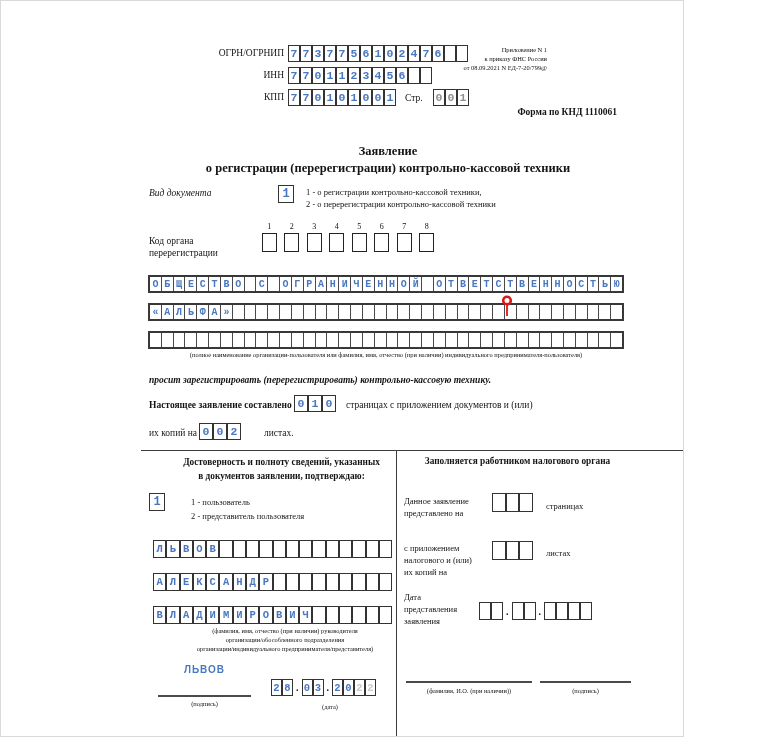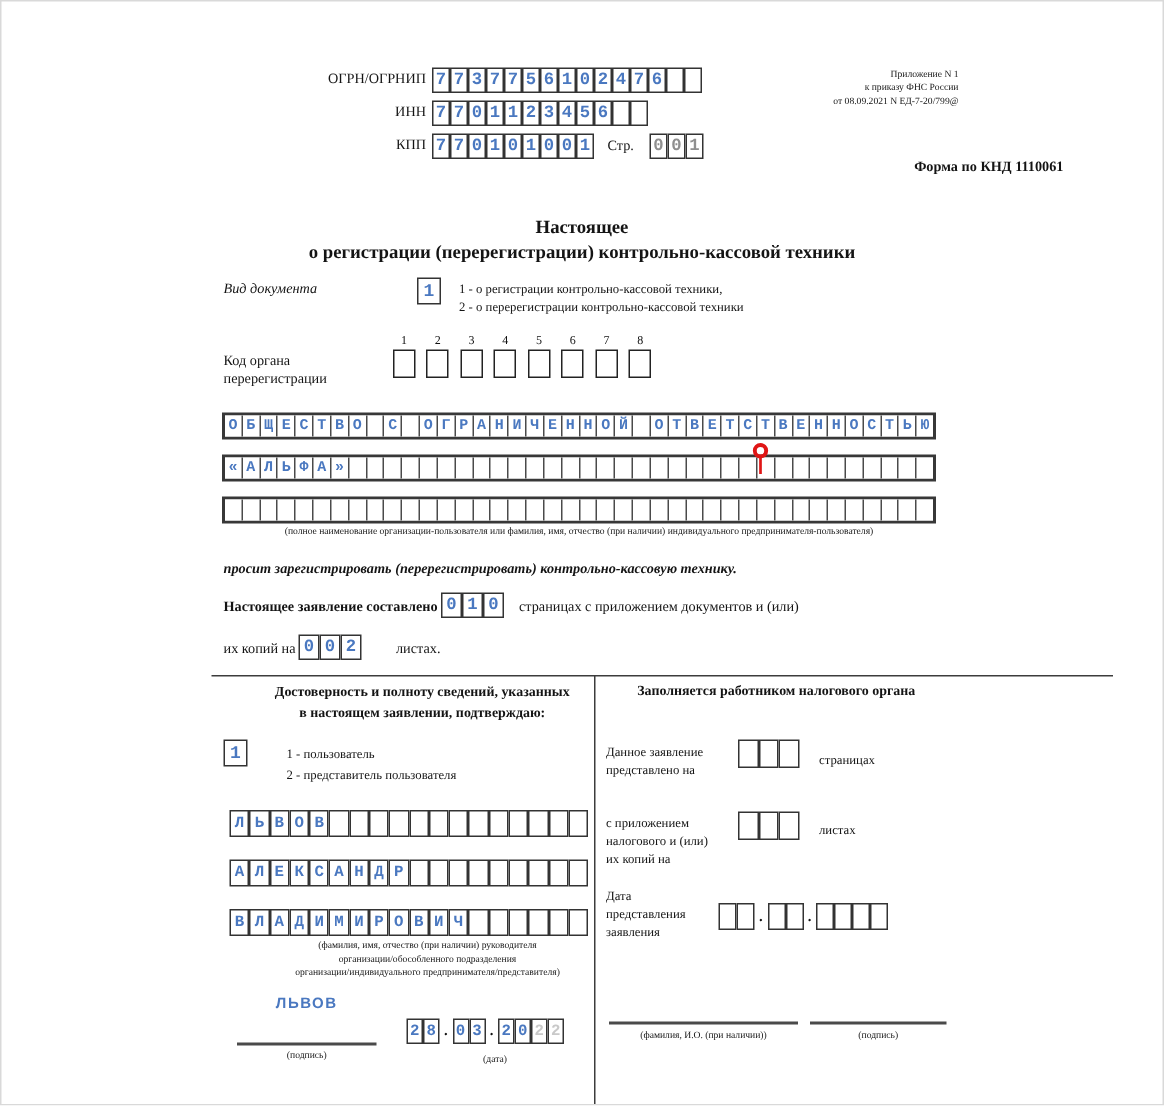--- a/index.html
+++ b/index.html
@@ -1,16 +1,16 @@
 <!DOCTYPE html>
 <html style="--accent-blue: #4a78c0; --muted-gray: #8f8f8f; --faint-gray: #c9c9c9; --pin-red: #e01616;"><head>
 <meta charset="utf-8">
 <style>
   html,body{margin:0;padding:0;background:#ffffff;}
-  .page{position:relative;width:776px;height:737px;background:#fff;border:1px solid #d9d9d9;
+  .page{position:relative;width:684px;height:737px;background:#fff;border:1px solid #d9d9d9;
         box-sizing:border-box;font-family:"Liberation Serif","DejaVu Serif",serif;color:#141414;overflow:hidden;}
   .abs{position:absolute;}
   .r{text-align:right;} .c{text-align:center;} .b{font-weight:bold;}
   .tiny{font-size:6.4px;line-height:9px;}
   .small{font-size:8.5px;}
   .lbl{font-size:9.5px;}
   .cells{display:flex;}
   .cell{box-sizing:border-box;border:1px solid #333;background:#fff;display:flex;align-items:center;justify-content:center;
         font-family:"Liberation Mono","DejaVu Sans Mono",monospace;font-weight:bold;color:var(--accent-blue,#4a78c0);}
   .sz-hdr .cell{width:12px;height:17px;font-size:11.5px;}
@@ -98,21 +98,21 @@
   <div class="abs lbl" style="left:404px;top:92px;">Стр.</div>
   <div class="abs cells sz-hdr muted" style="left:432px;top:88px;">
       <span class="cell">0</span>
       <span class="cell">0</span>
       <span class="cell">1</span>
     </div>
 
   <div class="abs b r" style="right:66px;top:106px;font-size:9.5px;">Форма по КНД 1110061</div>
 
   <div class="abs b c" style="left:148px;top:142px;width:478px;font-size:12.5px;line-height:17px;">
-    <div>Настоящее</div>
+    <div>Заявление</div>
     <div>о регистрации (перерегистрации) контрольно-кассовой техники</div>
   </div>
 
   <div class="abs lbl" style="left:148px;top:187px;font-style:italic;">Вид документа</div>
   <div class="abs cells sz-one" style="left:277px;top:184px;">
       <span class="cell">1</span>
     </div>
   <div class="abs small" style="left:305px;top:186px;line-height:11.5px;">
     <div>1 - о регистрации контрольно-кассовой техники,</div>
     <div>2 - о перерегистрации контрольно-кассовой техники</div>
@@ -305,21 +305,21 @@
       <span class="cell">0</span>
       <span class="cell">2</span>
     </div>
   <div class="abs lbl" style="left:252px;top:427px;margin-left:11px;">листах.</div>
 
   <div class="hline" style="left:140px;top:449px;width:601px;height:1px;"></div>
   <div class="hline" style="left:395px;top:449px;width:1px;height:287px;"></div>
 
   <div class="abs b c" style="left:158px;top:454px;width:245px;font-size:9.3px;line-height:14px;">
     <div>Достоверность и полноту сведений, указанных</div>
-    <div>в настоящем заявлении, подтверждаю:</div>
+    <div>в документов заявлении, подтверждаю:</div>
   </div>
   <div class="abs cells sz-one" style="left:148px;top:492px;">
       <span class="cell">1</span>
     </div>
   <div class="abs small" style="left:190px;top:495px;line-height:13.5px;">
     <div>1 - пользователь</div>
     <div>2 - представитель пользователя</div>
   </div>
 
   <div class="abs namerow" style="left:152px;top:539px;">

